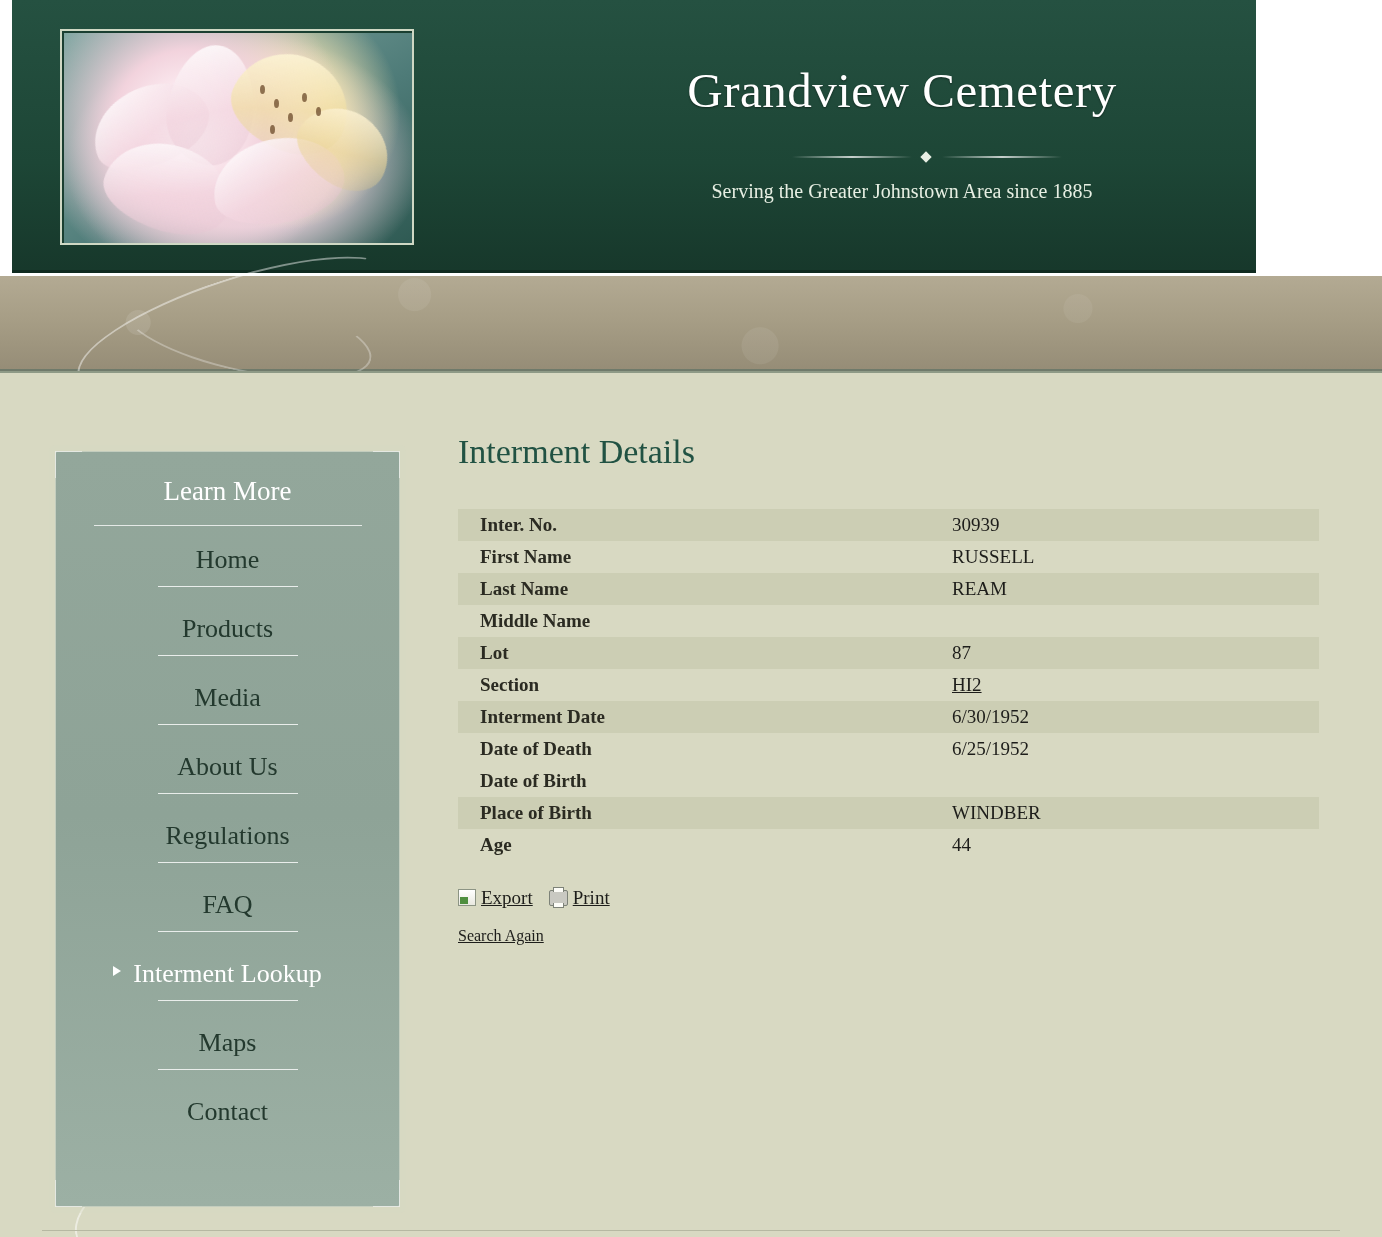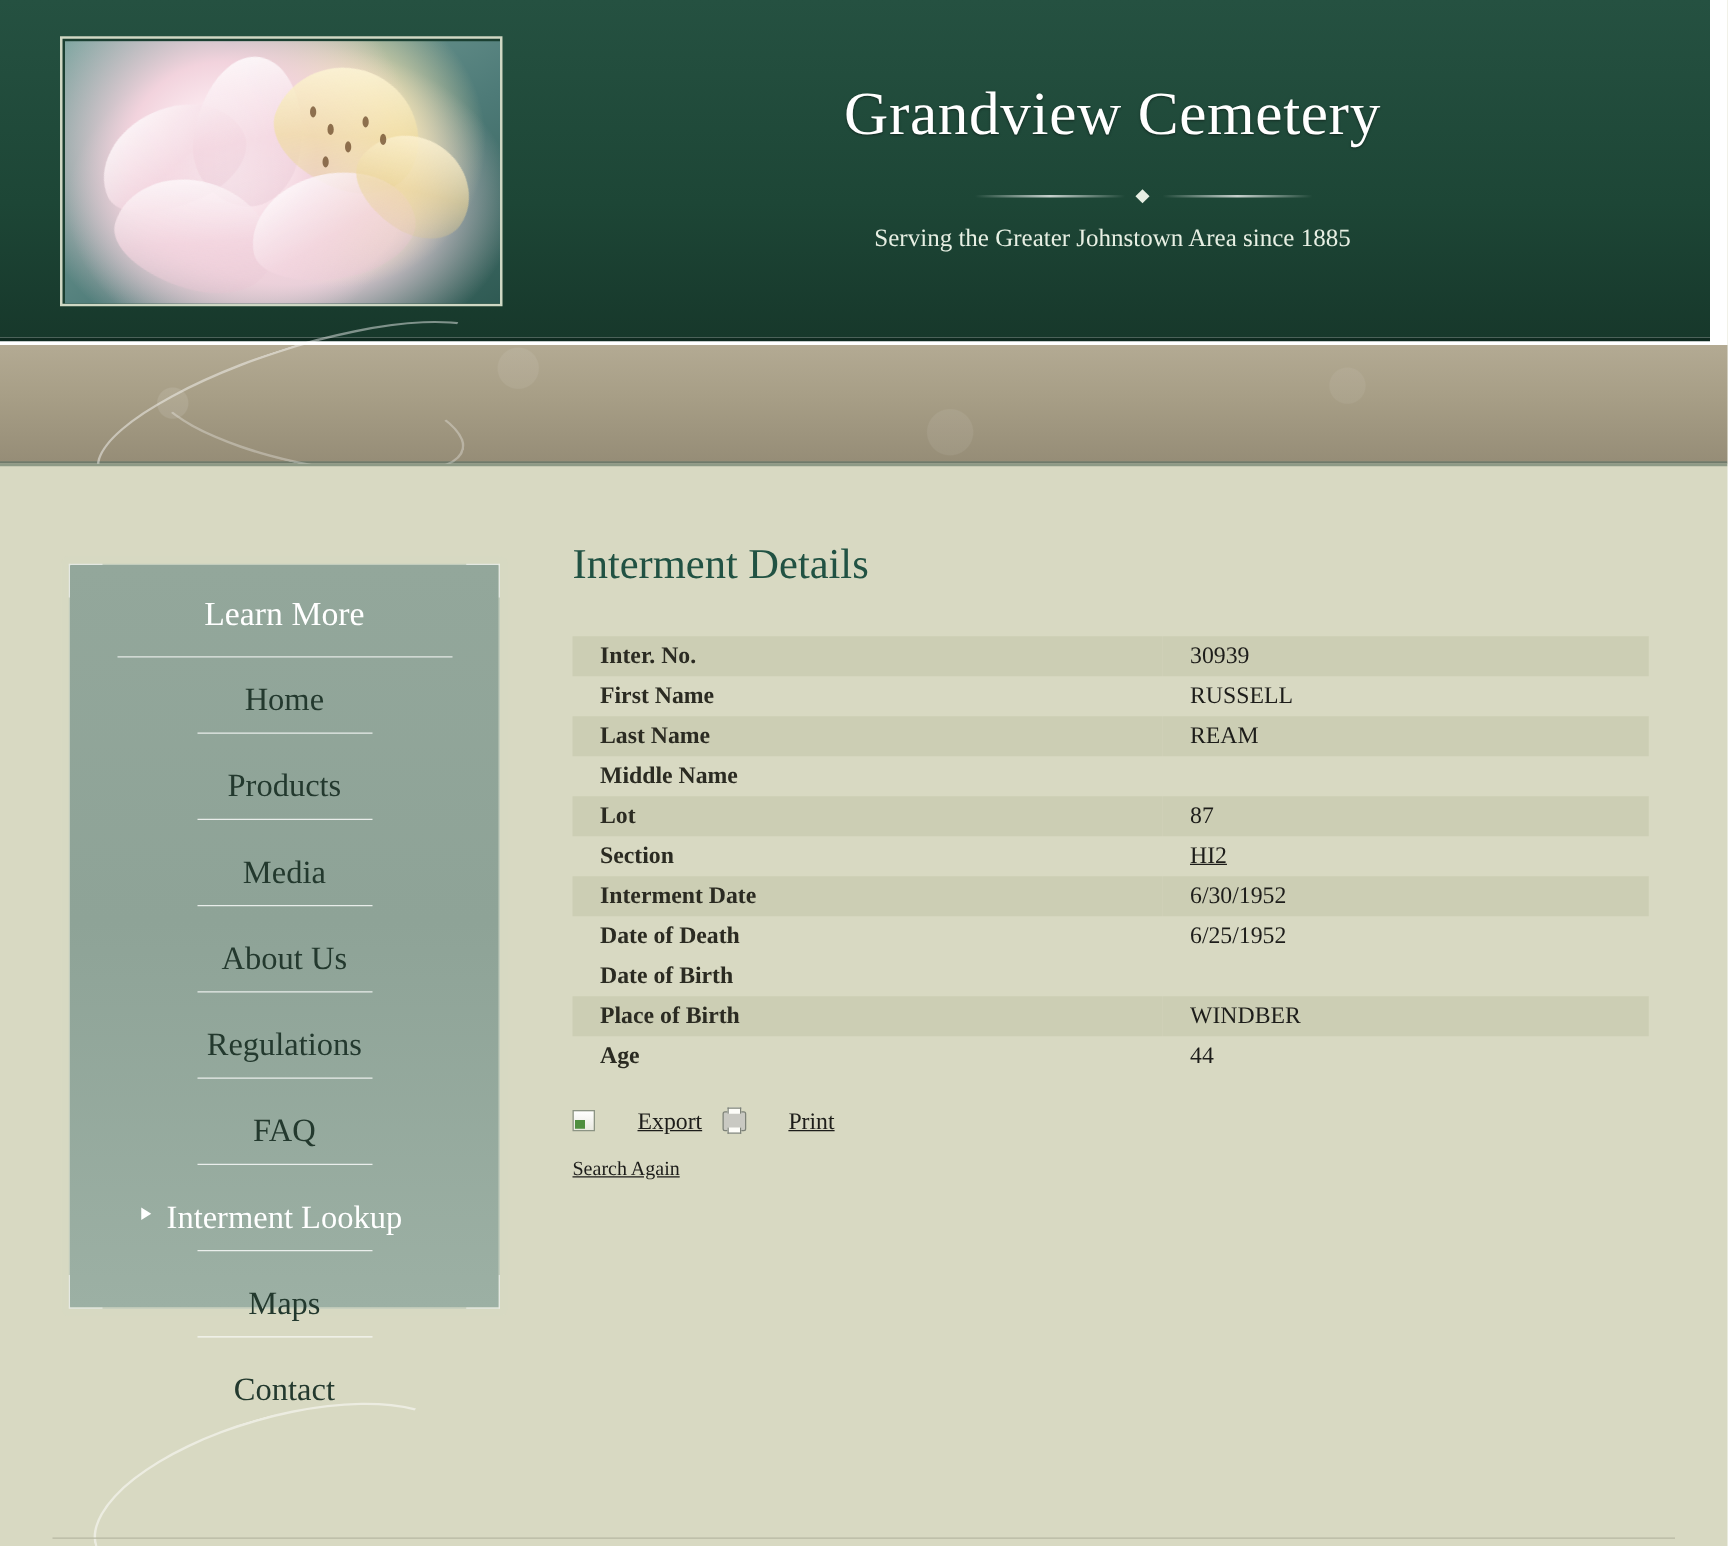--- a/index.html
+++ b/index.html
@@ -17,23 +17,23 @@
   .page {
     position: relative;
     width: 1382px;
     height: 1237px;
     background: #ffffff;
   }
 
   
   .header {
     position: absolute;
-    left: 0;
+    left: 12px;
     top: 0;
-    width: 1368px;
+    width: 1244px;
     height: 273px;
     background: #1f4a39;
     background: linear-gradient(180deg, #255141 0%, #1d4636 60%, #17382b 100%);
     border-bottom: 3px solid #0f2a20;
     box-sizing: border-box;
   }
   .header-inner {
     position: absolute;
     left: 0; top: 0; right: 0; bottom: 0;
   }
@@ -189,21 +189,21 @@
     transform: rotate(-16deg);
     pointer-events: none;
   }
 
   
   .sidebar {
     position: absolute;
     left: 55px;
     top: 78px;
     width: 345px;
-    height: 596px;
+    height: 756px;
     background: linear-gradient(180deg, #93a79b 0%, #8ea397 48%, #9cb0a4 100%);
     border: 1px solid #c3cdbe;
     border-radius: 2px;
     box-shadow: 0 0 0 6px rgba(216,217,194,0.35);
     box-sizing: border-box;
   }
   .sidebar .corner {
     position: absolute;
     width: 26px; height: 26px;
     border: 1px solid rgba(255,255,255,0.55);
@@ -300,21 +300,20 @@
 
   .actions {
     margin-top: 26px;
     font-size: 19px;
     color: #1d1d1a;
   }
   .actions a {
     color: #1d1d1a;
     text-decoration: underline;
     cursor: pointer;
-    margin-left: 29px;
   }
   .icon-export {
     display: inline-block;
     width: 16px; height: 15px;
     background: linear-gradient(180deg, #ffffff 0%, #e9e9e0 100%);
     border: 1px solid #8c9484;
     position: relative;
     vertical-align: -2px;
     margin-right: 5px;
   }

